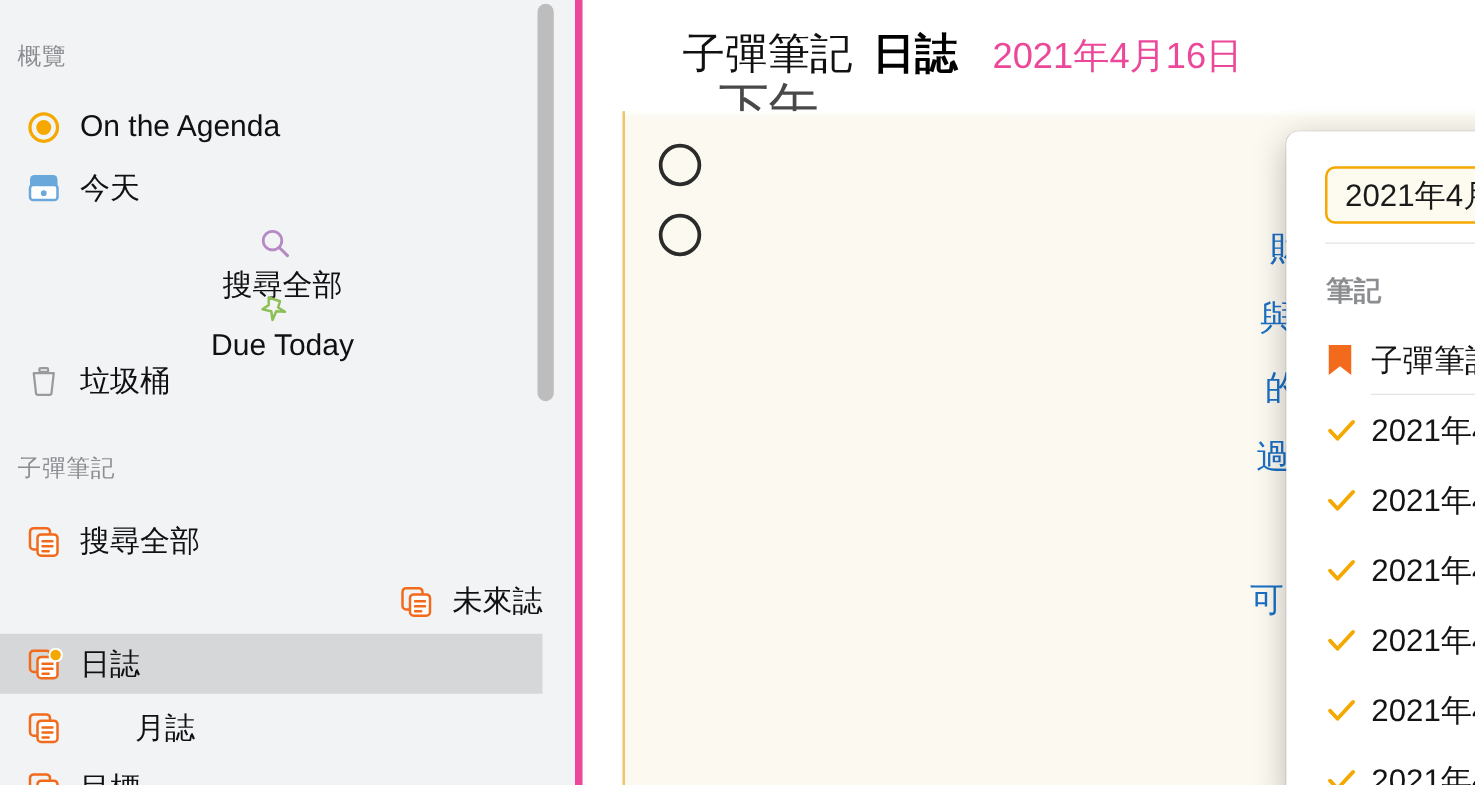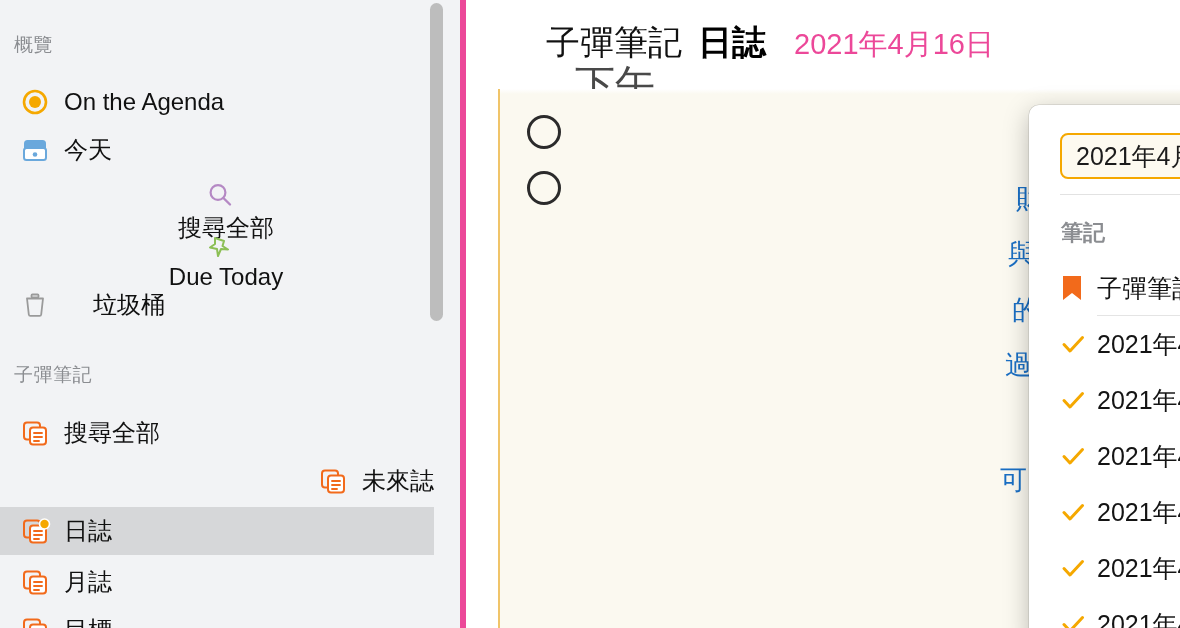--- a/index.html
+++ b/index.html
@@ -187,21 +187,21 @@
           <span class="lbl">搜尋全部</span>
         </div>
         <div class="side-item" style="top: 229px; flex-direction: column;">
           <span class="ico">
             <svg width="34" height="34" viewBox="0 0 34 34">
               <path d="M12 9 L21 12 L19.5 17 L25 20.5 L18 20 L15 27 L14 20 L7 18.5 L12 15 Z" fill="none" stroke="#8cbf55" stroke-width="2" stroke-linejoin="round"></path>
             </svg>
           </span>
           <span class="lbl">Due Today</span>
         </div>
-        <div class="side-item" style="top: 281px; gap: 29px;">
+        <div class="side-item" style="top: 281px;">
           <span class="ico">
             <svg width="34" height="34" viewBox="0 0 34 34">
               <rect x="13.5" y="6.5" width="7" height="3" rx="1" fill="none" stroke="#9a9a9a" stroke-width="1.8"></rect>
               <path d="M9 10.5 H25 L23.2 26.5 a1.6 1.6 0 0 1 -1.6 1.4 H12.4 a1.6 1.6 0 0 1 -1.6 -1.4 Z" fill="none" stroke="#9a9a9a" stroke-width="1.8" stroke-linejoin="round"></path>
             </svg>
           </span>
           <span class="lbl">垃圾桶</span>
         </div>
       </div>
 
@@ -232,21 +232,21 @@
           <span class="ico">
             <svg width="34" height="34" viewBox="0 0 34 34">
               <rect x="6" y="6.5" width="16" height="17" rx="3" fill="none" stroke="#f26a1b" stroke-width="2"></rect>
               <rect x="12" y="11.5" width="16" height="17" rx="3" fill="#ffffff" stroke="#f26a1b" stroke-width="2"></rect>
               <path d="M16 17 H24 M16 21 H24 M16 25 H21" stroke="#f26a1b" stroke-width="1.9" stroke-linecap="round"></path>
               <circle cx="26.5" cy="10" r="5" fill="#f5a800" stroke="#ffffff" stroke-width="1.6"></circle>
             </svg>
           </span>
           <span class="lbl">日誌</span>
         </div>
-        <div class="side-item" style="top: 558px;">
+        <div class="side-item" style="top: 558px; gap: 44px;">
           <span class="ico">
             <svg width="34" height="34" viewBox="0 0 34 34">
               <rect x="6" y="6.5" width="16" height="17" rx="3" fill="none" stroke="#f26a1b" stroke-width="2"></rect>
               <rect x="12" y="11.5" width="16" height="17" rx="3" fill="#ffffff" stroke="#f26a1b" stroke-width="2"></rect>
               <path d="M16 17 H24 M16 21 H24 M16 25 H21" stroke="#f26a1b" stroke-width="1.9" stroke-linecap="round"></path>
             </svg>
           </span>
           <span class="lbl">月誌</span>
         </div>
         <div class="side-item" style="top: 606px;">

